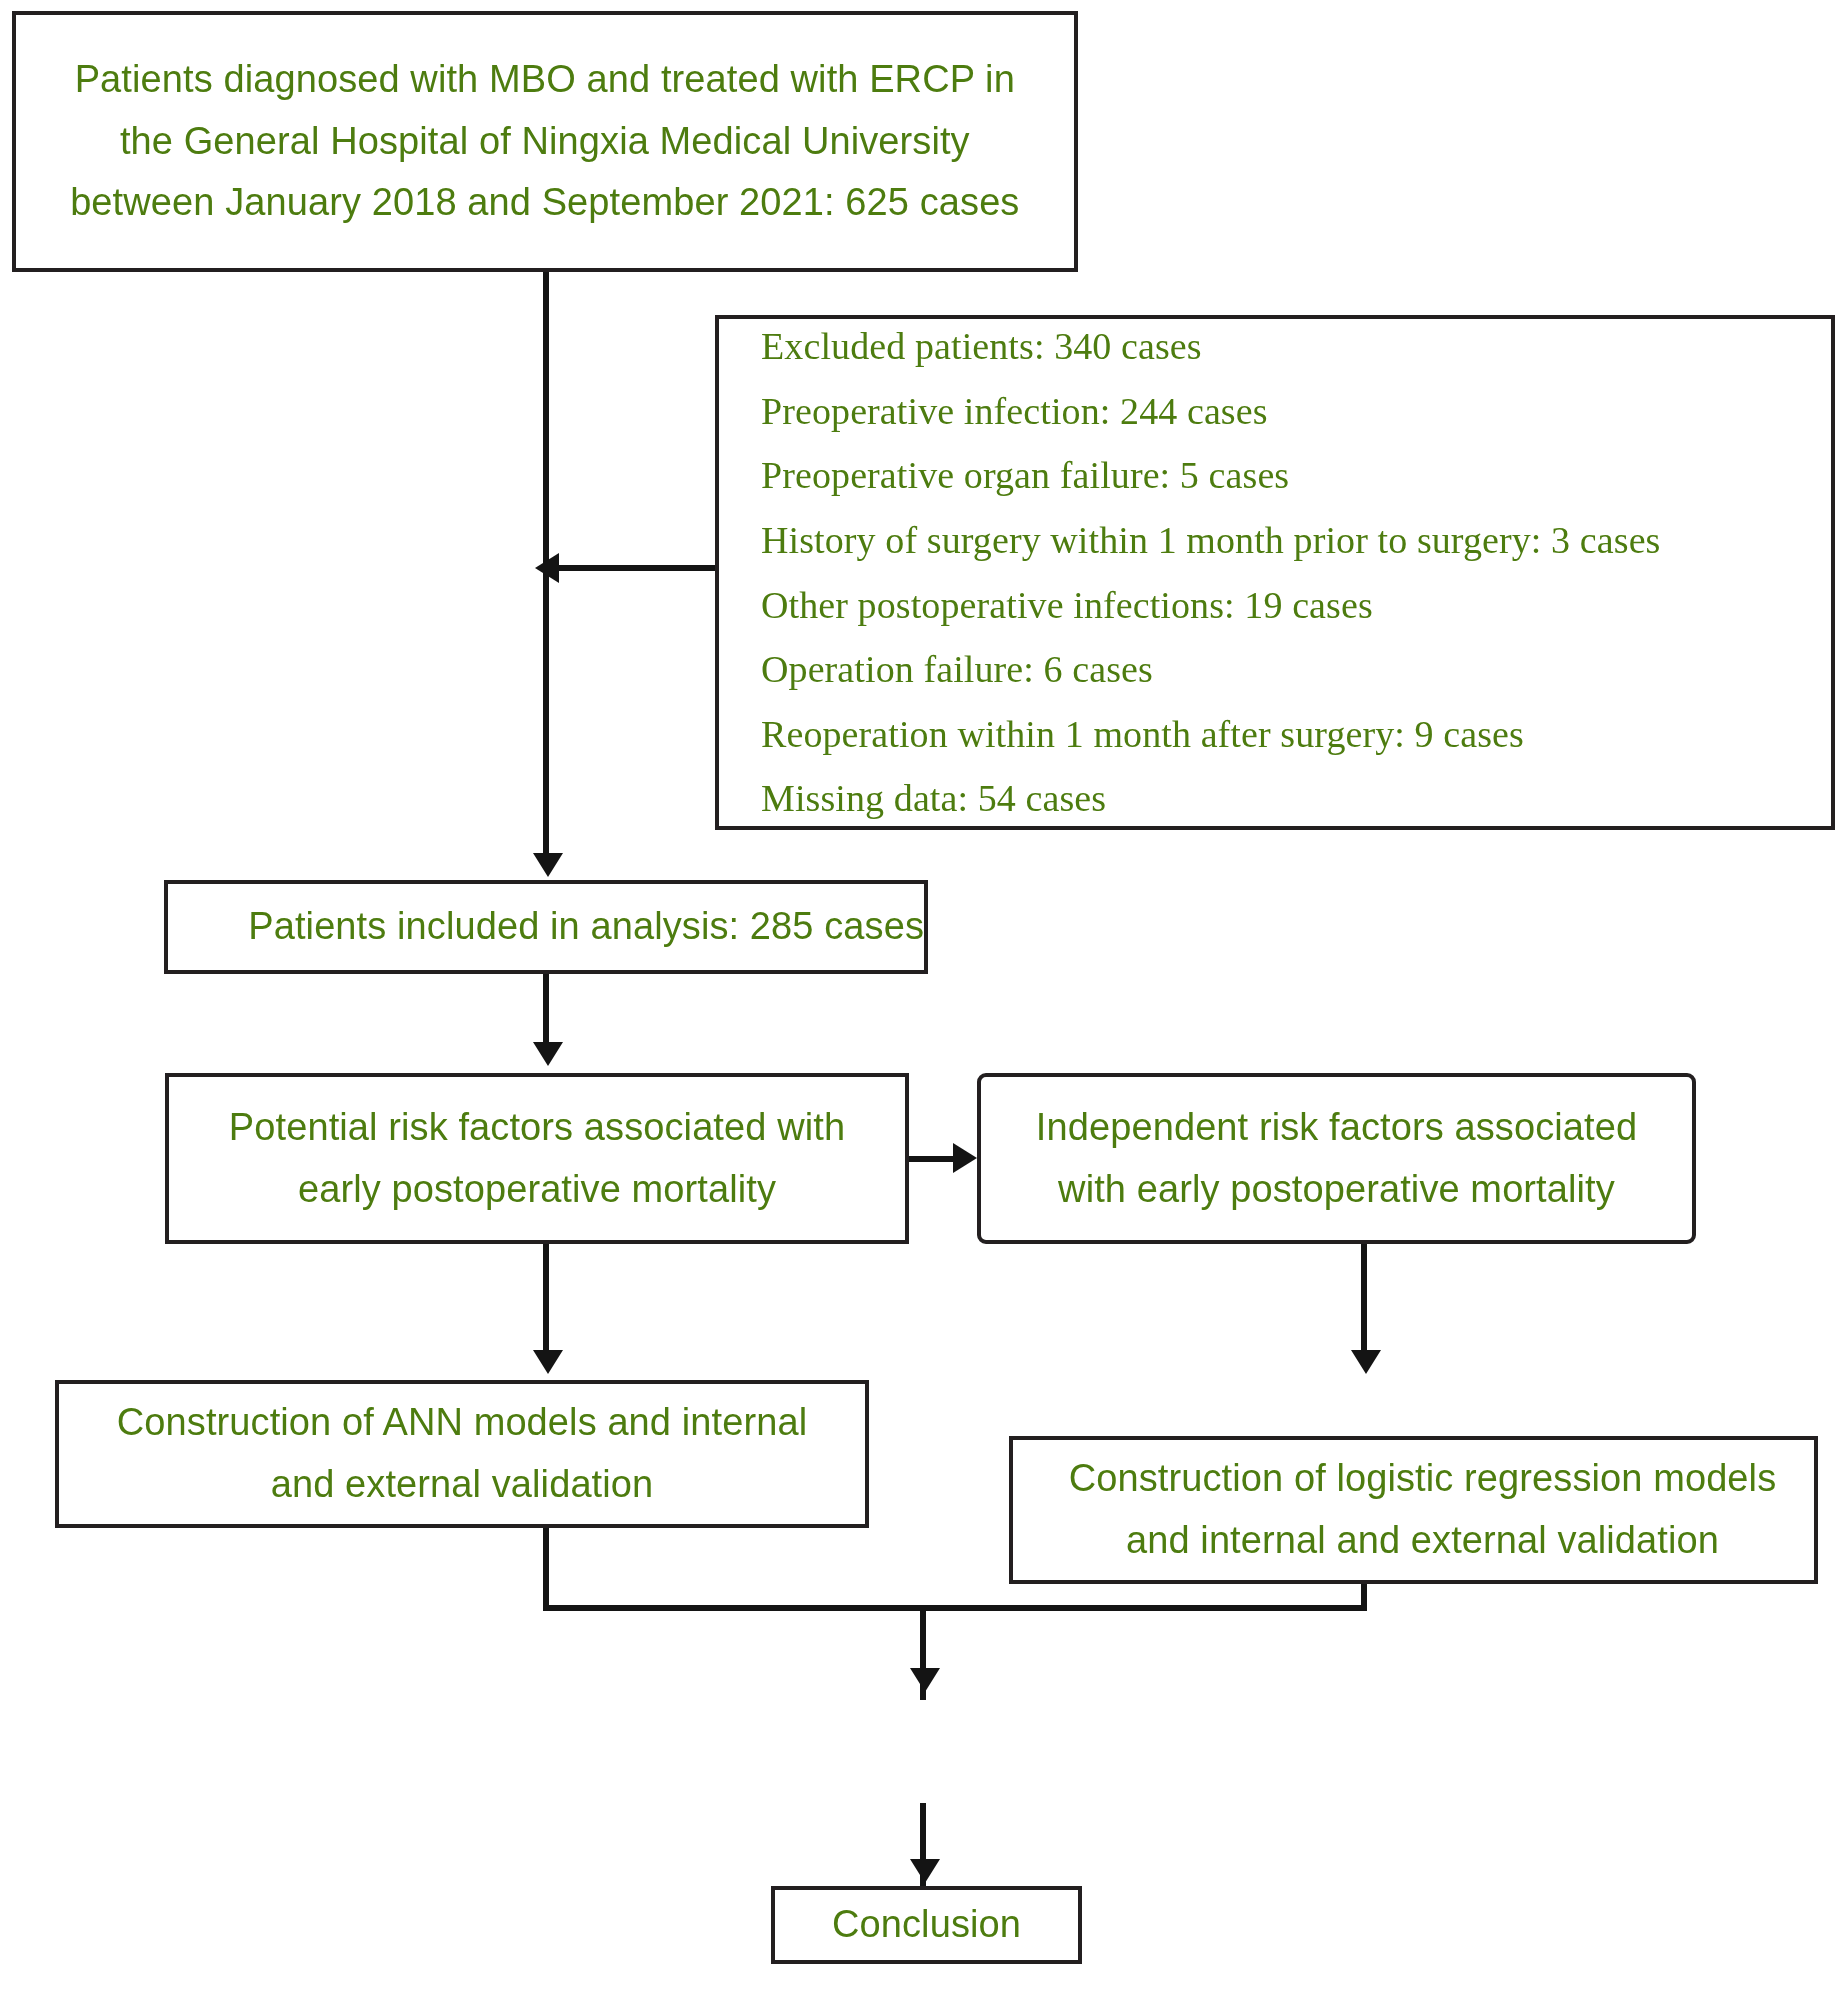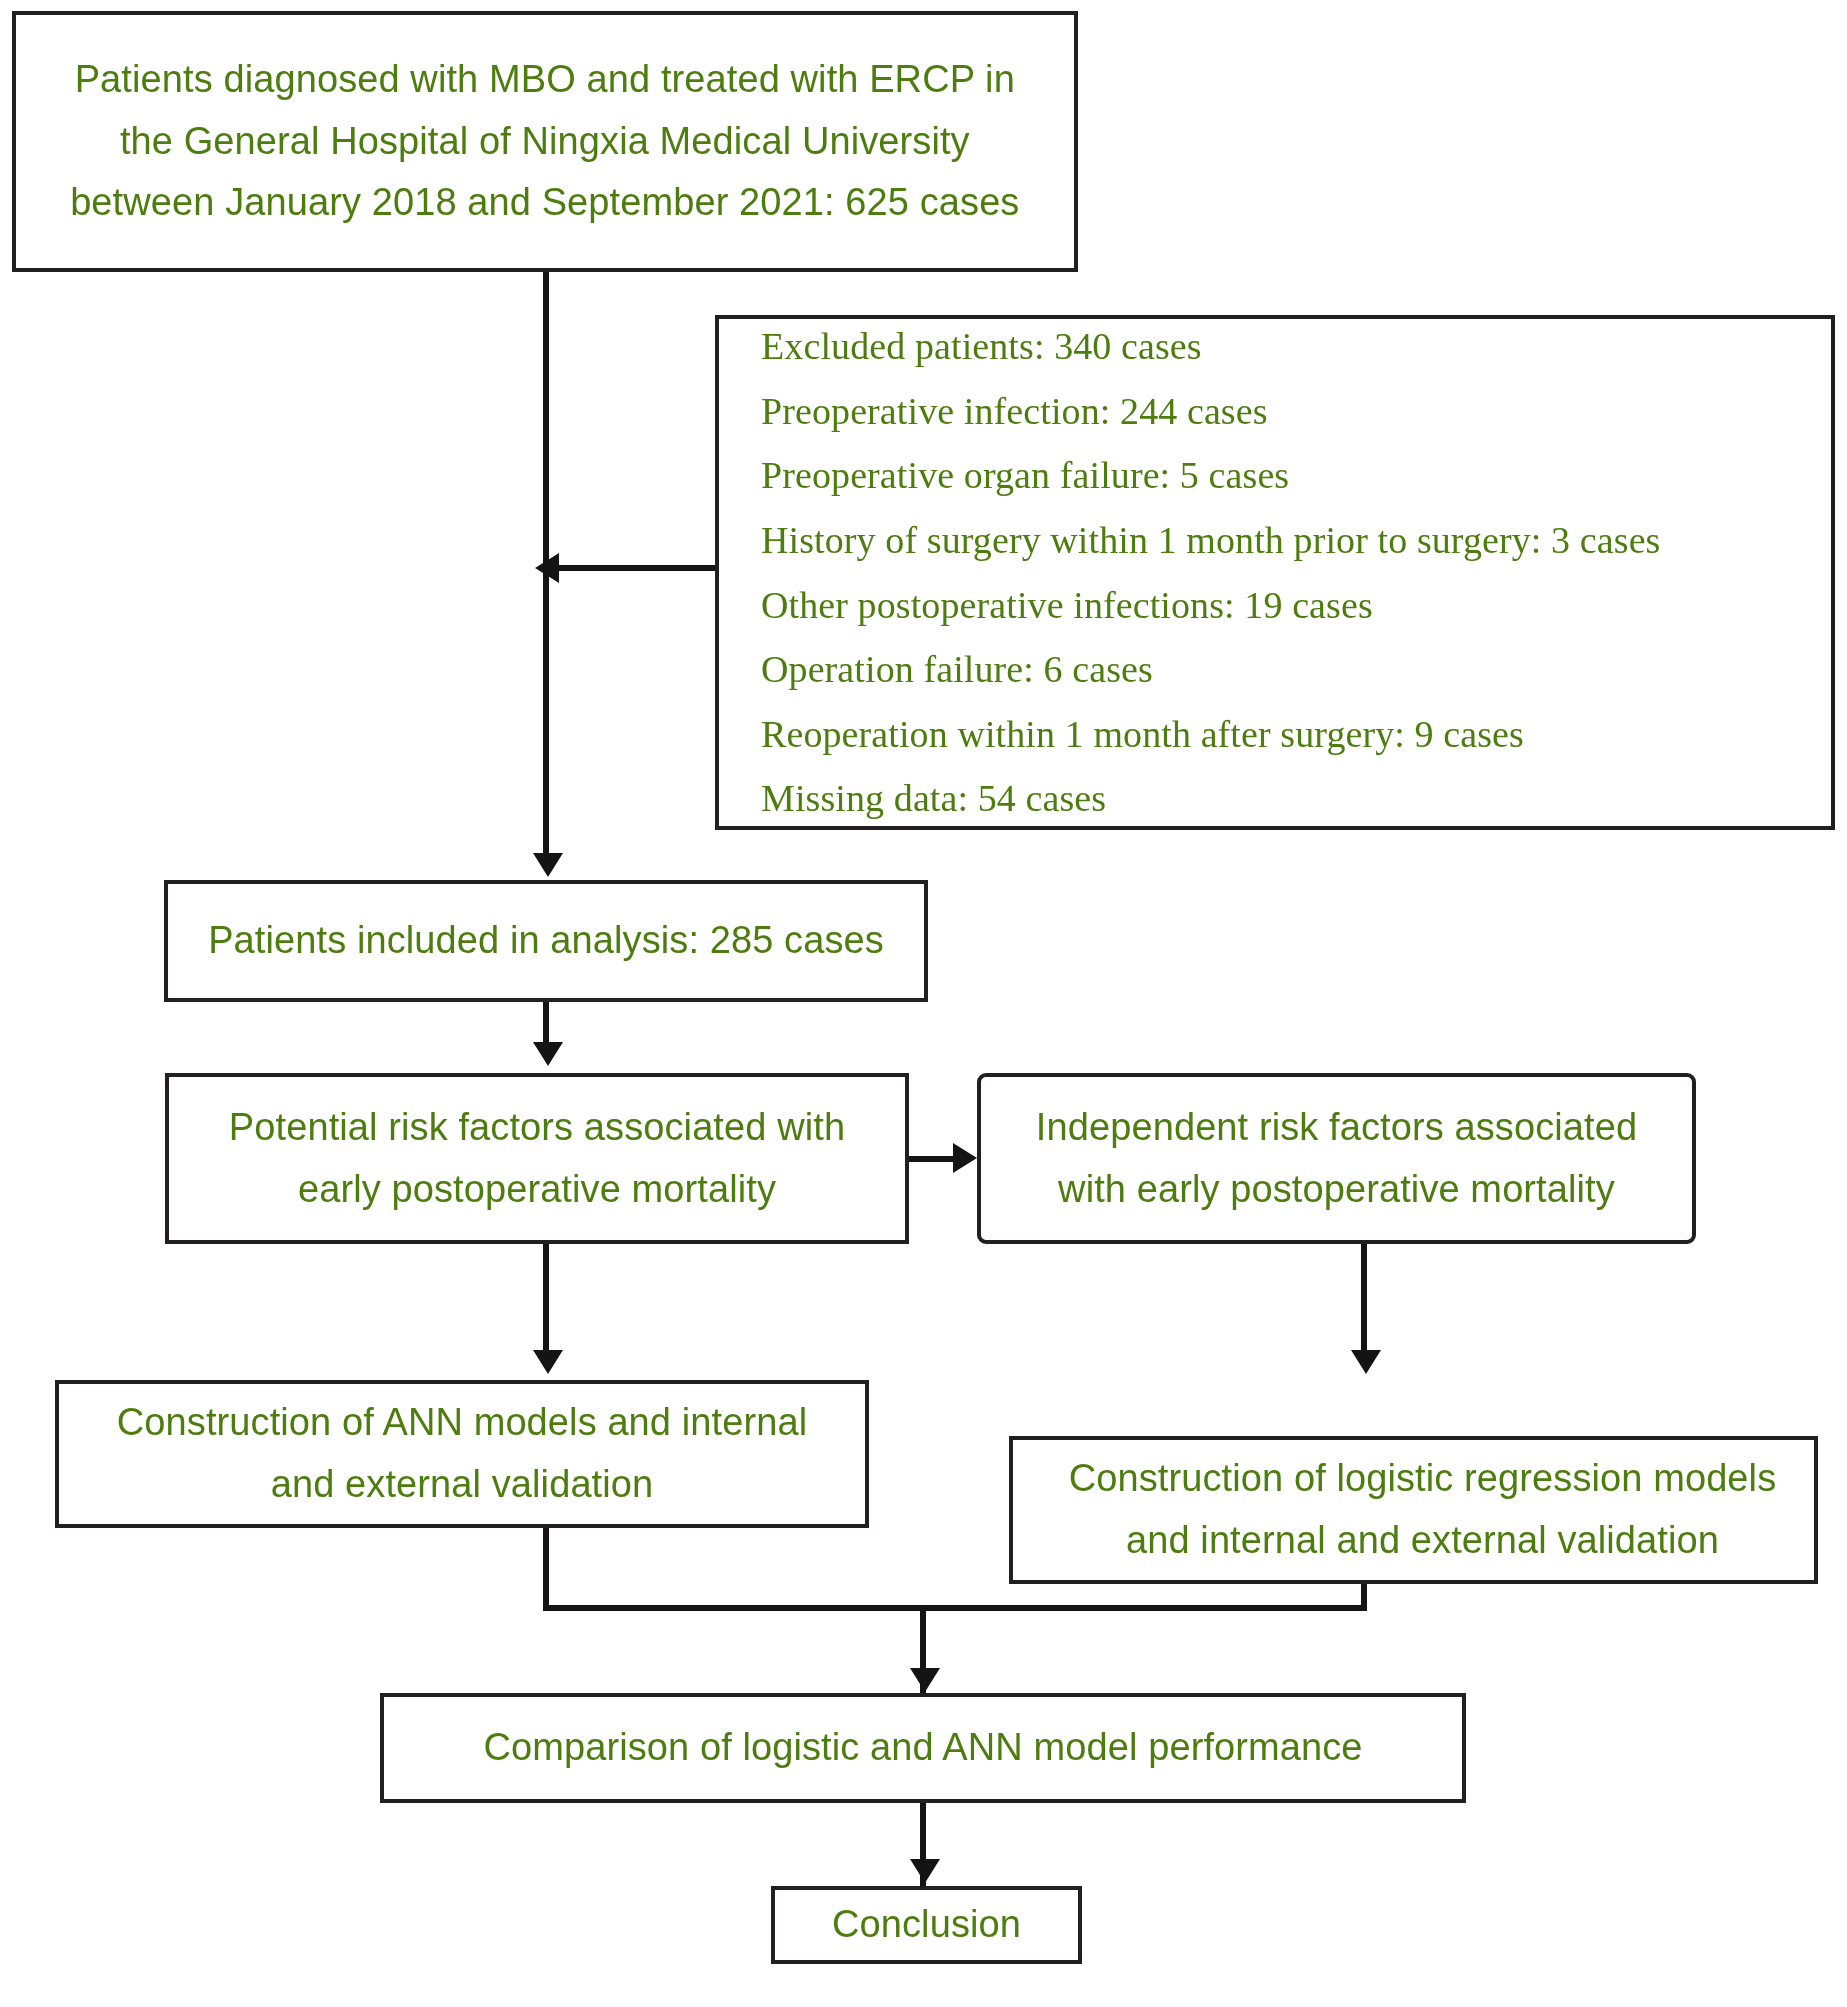--- a/index.html
+++ b/index.html
@@ -42,21 +42,21 @@
   }
   .node.left-align .txt {
     padding-left: 42px;
     line-height: 1.70;
     font-family: Liberation Serif, serif;
   }
 
   
   #node-source        { left: 11.8px;   top: 11px;   width: 1066px; height: 261px; }
   #node-excluded      { left: 715px;  top: 315px;  width: 1120px; height: 515px; }
-  #node-included      { left: 164px;  top: 880px;  width: 764px;  height: 122px; }
+  #node-included      { left: 164px;  top: 880px;  width: 764px;  height: 94px; justify-content: flex-end; }
   #node-potential     { left: 165px;  top: 1073px; width: 744px;  height: 171px; }
   #node-independent   { left: 977px; top: 1073px; width: 719px;  height: 171px; border-radius: 9px; }
   #node-ann           { left: 55px;   top: 1380px; width: 814px;  height: 148px; }
   #node-logistic      { left: 1009px; top: 1436px; width: 809px;  height: 148px; padding-left: 18px; }
   #node-comparison    { left: 380px;  top: 1693px; width: 1086px; height: 110px; }
   #node-conclusion    { left: 771px;  top: 1886px; width: 311px;  height: 78px; }
 
   
   .conn {
     position: absolute;
@@ -164,23 +164,20 @@
   <div class="node" id="node-ann">
     <span class="txt">Construction of ANN models and internal
 and external validation</span>
   </div>
 
   <div class="node" id="node-logistic">
     <span class="txt">Construction of logistic regression models
 and internal and external validation</span>
   </div>
 
-  <div class="node" id="node-comparison">
-    <span class="txt">Comparison of logistic and ANN model performance</span>
-  </div>
 
   <div class="node" id="node-conclusion">
     <span class="txt">Conclusion</span>
   </div>
 
   <div class="conn vline" id="trunk-main"></div>
   <div class="arrowhead arrow-down" id="trunk-main-head"></div>
 
   <div class="conn hline" id="excl-h"></div>
   <div class="arrowhead arrow-left" id="excl-head"></div>

